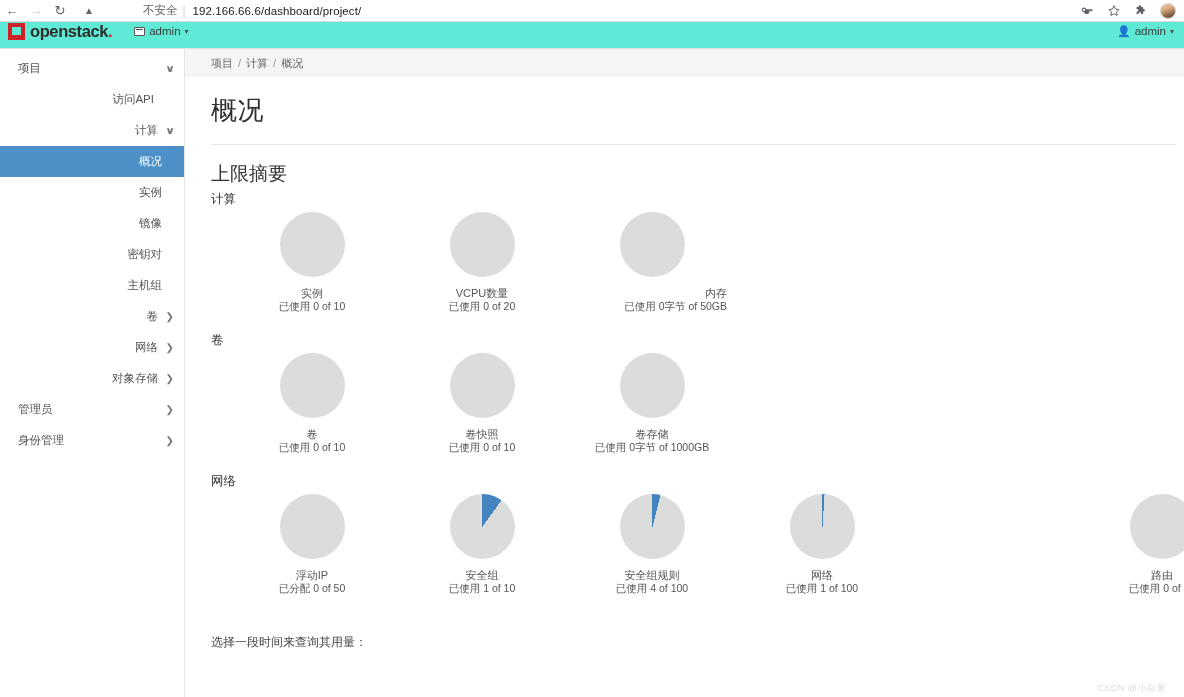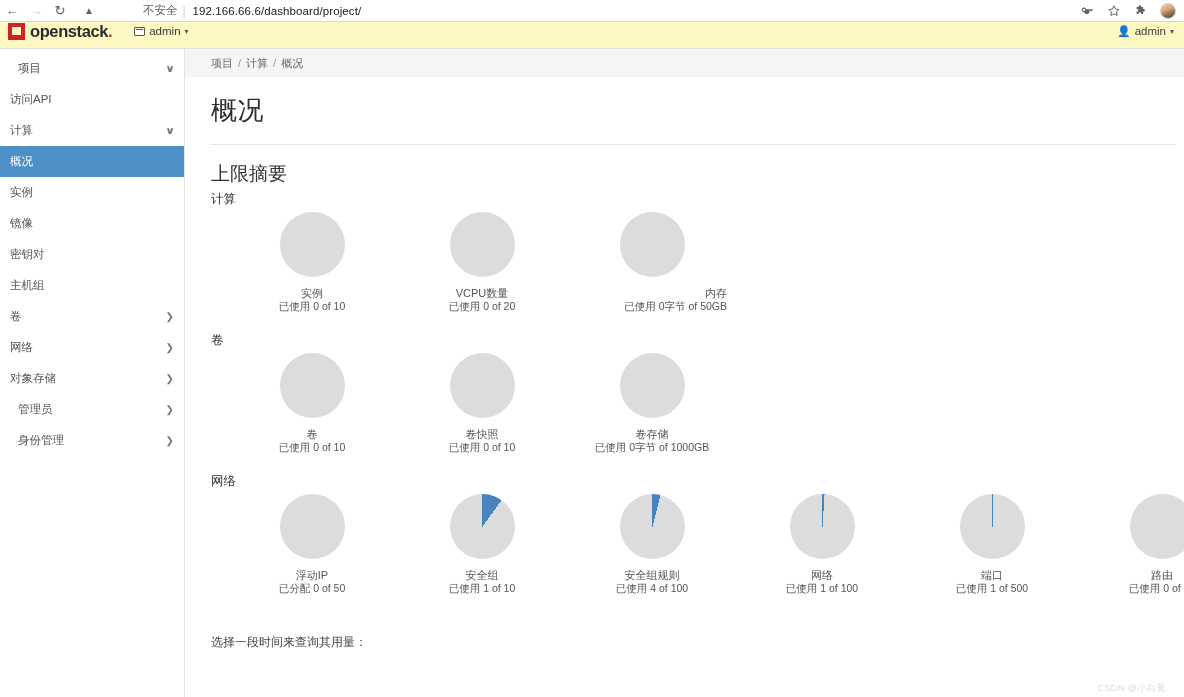--- a/index.html
+++ b/index.html
@@ -37,21 +37,21 @@
   .chrome-icon { width: 15px; height: 15px; color: #5f6368; display:flex; align-items:center; justify-content:center; }
   .avatar {
     width: 16px; height: 16px; border-radius: 50%;
     background: linear-gradient(160deg,#f3cfae 0%,#d9a679 40%,#8a6a4f 70%,#5c4433 100%);
     border: 1px solid #d0d0d0;
   }
 
   
   #topbar {
     height: 27px; width: 100%;
-    background: #fef9c3;
+    background: #5eead4;
     border-bottom: 1px solid #e0e0e0;
     display: flex; align-items: center;
     padding: 0 10px 8px 8px;
     position: relative;
   }
   .logo-group { display: flex; align-items: center; gap: 5px; }
   .logo-mark { width: 17px; height: 17px; position: relative; }
   .logo-mark .bar {
     position: absolute; left: 0; width: 17px; height: 4.5px; background: #cf2127;
   }
@@ -90,21 +90,21 @@
   #body-wrap { display: flex; height: calc(697px - 22px - 27px); }
 
   
   #sidebar {
     width: 185px; flex: 0 0 185px;
     background: #ffffff;
     border-right: 1px solid #e4e4e4;
     padding-top: 4px;
   }
   .nav-item {
-    display: flex; align-items: center; justify-content: flex-start;
+    display: flex; align-items: center; justify-content: flex-end;
     height: 31px; padding: 0 12px 0 10px;
     font-size: 11.5px; color: #555; position: relative;
   }
   .nav-item .nav-label { line-height: 1; }
   .nav-item .nav-chev {
     position: absolute; right: 10px; font-size: 10px; color: #777; font-weight: bold;
   }
   .nav-item.lvl0 { justify-content: space-between; color:#555; }
   .nav-item.lvl0 .nav-label { margin-left: 8px; }
   .nav-item.lvl1 { padding-right: 30px; }
@@ -346,25 +346,20 @@
           <div class="quota-cell" style="left: 392px;">
             <div class="pie" style="background: conic-gradient(rgb(69, 132, 191) 0deg, rgb(69, 132, 191) 14.4deg, rgb(220, 220, 220) 14.4deg, rgb(220, 220, 220) 360deg);"></div>
             <div class="pie-label">安全组规则</div>
             <div class="pie-sub">已使用 4 of 100</div>
           </div>
           <div class="quota-cell" style="left: 562px;">
             <div class="pie" style="background: conic-gradient(rgb(69, 132, 191) 0deg, rgb(69, 132, 191) 3.6deg, rgb(220, 220, 220) 3.6deg, rgb(220, 220, 220) 360deg);"></div>
             <div class="pie-label">网络</div>
             <div class="pie-sub">已使用 1 of 100</div>
           </div>
-          <div class="quota-cell" style="left: 732px;">
-            <div class="pie" style="background: conic-gradient(rgb(69, 132, 191) 0deg, rgb(69, 132, 191) 0.72deg, rgb(220, 220, 220) 0.72deg, rgb(220, 220, 220) 360deg);"></div>
-            <div class="pie-label">端口</div>
-            <div class="pie-sub">已使用 1 of 500</div>
-          </div>
           <div class="quota-cell" style="left: 902px;">
             <div class="pie" style="background: rgb(220, 220, 220);"></div>
             <div class="pie-label">路由</div>
             <div class="pie-sub">已使用 0 of 10</div>
           </div>
         </div>
       </div>
 
     <div class="usage-note">选择一段时间来查询其用量：</div>
 

